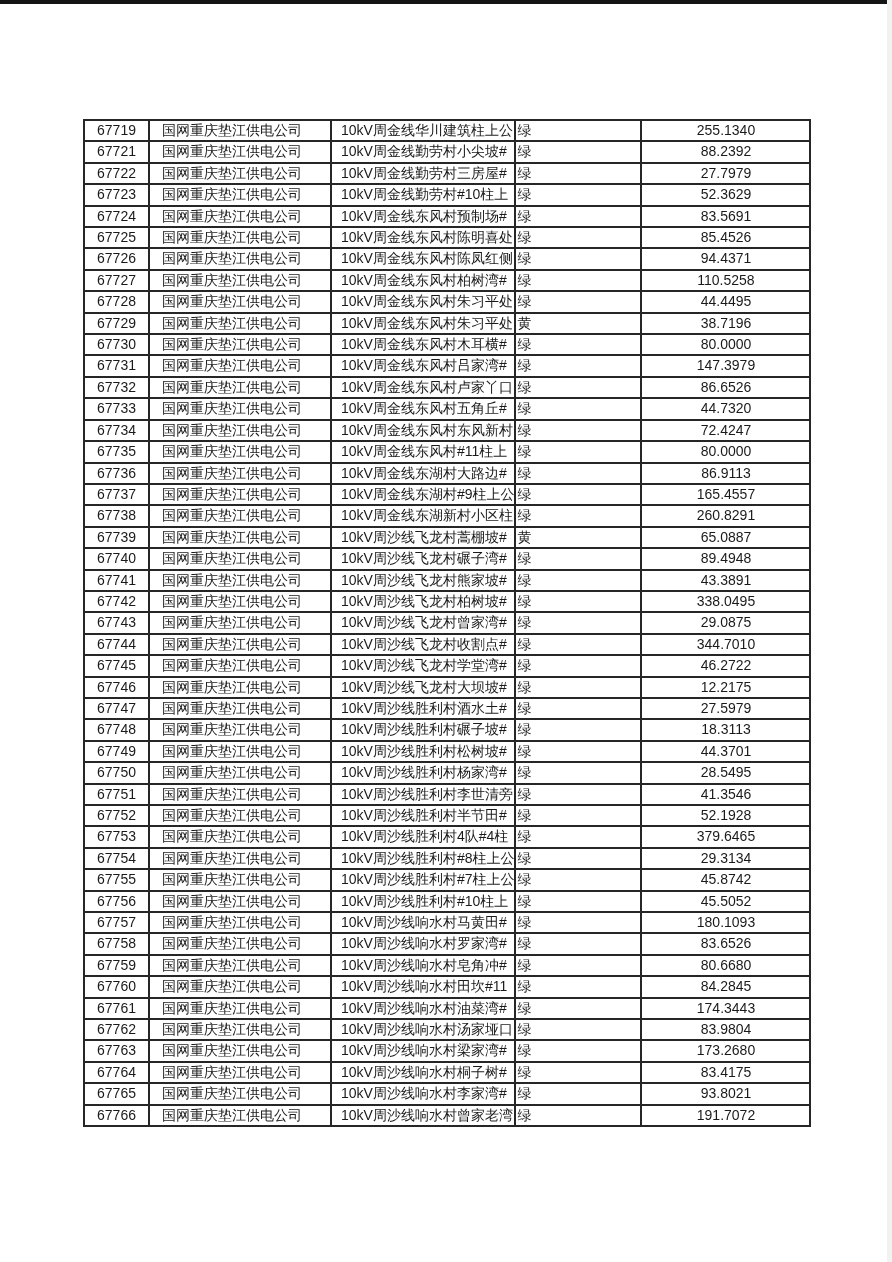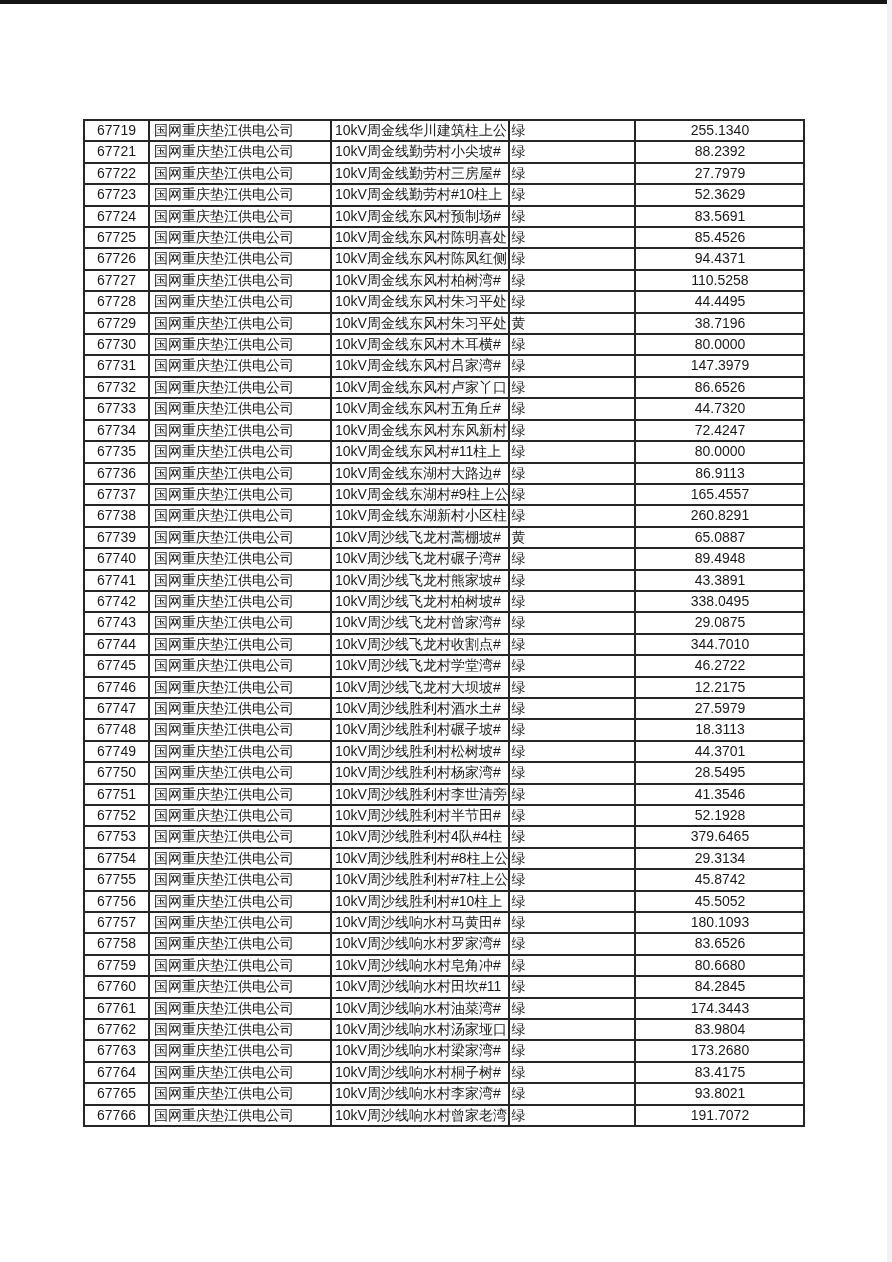--- a/index.html
+++ b/index.html
@@ -30,22 +30,22 @@
     border:2px solid #262626;
     height:19.4px;
     font-size:14px;
     color:#1a1a1a;
     padding:0;
     overflow:hidden;
     white-space:nowrap;
     line-height:19.4px;
   }
   td.id      { text-align:center; }
-  td.company { text-align:left; padding-left:4px; }
-  td.line    { text-align:left; padding-left:3px; }
+  td.company { text-align:left; padding-left:12px; }
+  td.line    { text-align:left; padding-left:9px; }
   td.status  { text-align:left; padding-left:1px; }
   td.value   { text-align:center; }
 </style>
 </head>
 <body>
 
 <div class="top-edge"></div>
 <div class="right-edge"></div>
 
 <table class="grid">

